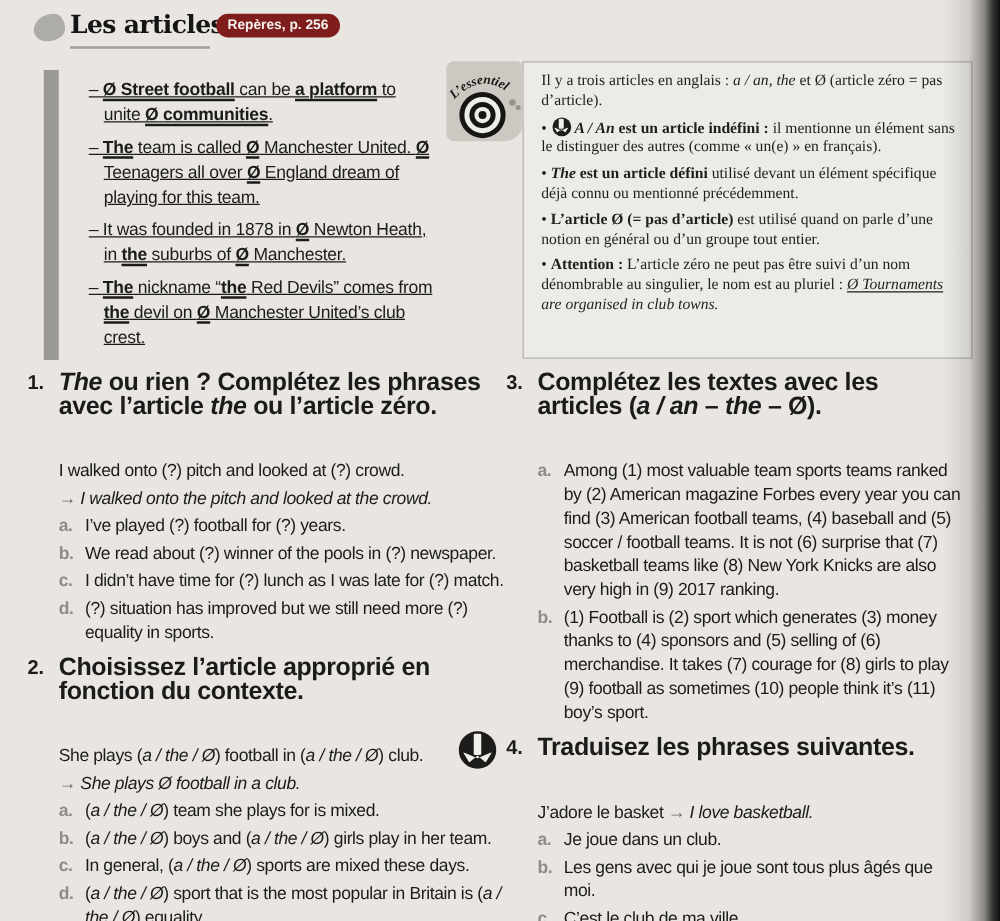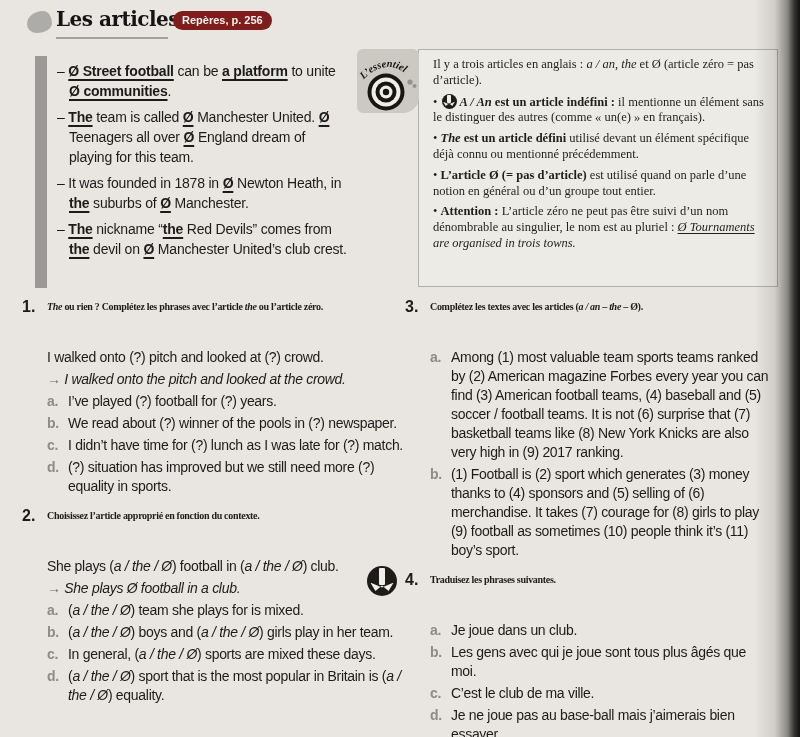--- a/index.html
+++ b/index.html
@@ -15,40 +15,40 @@
         border-radius:65% 35% 60% 40% / 60% 55% 45% 40%;}
   .page-title{position:absolute;left:29px;top:-1px;margin:0;font-family:"DejaVu Serif",serif;
         font-weight:700;font-size:20px;letter-spacing:-0.5px;color:#141414;white-space:nowrap;}
   .title-rule{position:absolute;left:29px;top:29px;width:112px;height:2px;background:#a39f9a;}
   .ref-badge{position:absolute;left:146px;top:3px;background:#7f1d1d;color:#f4f2ee;
         font-size:11px;font-weight:700;padding:3px 9px 4px;border-radius:10px;white-space:nowrap;}
 
   
   .examples-box{position:absolute;left:35px;top:56px;width:316px;height:232px;}
   .examples-bar{position:absolute;left:0;top:0;bottom:0;width:12px;background:#9b9995;}
-  .examples-list{position:absolute;left:22px;top:5px;right:4px;}
+  .examples-list{position:absolute;left:36px;top:5px;right:4px;text-decoration:underline;}
   .ex-line{margin:0 0 6px;font-size:14px;line-height:20px;padding-left:12px;text-indent:-12px;
         letter-spacing:-0.2px;}
 
   
   .ess-box{box-sizing:border-box;position:absolute;left:418px;top:49px;width:360px;min-height:238px;
         background:#edebe6;border:1px solid #b3b1ac;padding:7px 12px 6px 14px;z-index:1;
         font-family:"Liberation Serif",serif;font-size:12.5px;line-height:15.8px;color:#1f1e1c;}
   .ess-p{margin:0 0 5px;}
   .ess-badge{position:absolute;left:357px;top:49px;width:62px;height:64px;background:#ccc9c3;
         border-radius:6px 6px 16px 6px;z-index:2;}
 
   
   .col{position:absolute;font-size:14px;line-height:19px;letter-spacing:-0.3px;}
   .col-left{left:22px;top:297px;width:382px;}
   .col-right{left:405px;top:297px;width:368px;}
   .exercise{margin-bottom:10px;position:relative;}
   .ex-head{position:relative;padding-left:25px;margin-bottom:2px;}
   .ex-num{position:absolute;left:0;top:0;font-weight:700;font-size:16px;letter-spacing:0;}
-  .ex-title{margin:0;font-size:10px;line-height:19px;font-weight:700;font-family:Liberation Serif, serif;}
+  .ex-title{margin:0;font-size:20px;line-height:19px;font-weight:700;}
   .ex-body{padding-left:25px;margin-top:32px;}
   .model{margin:2px 0 3px;}
   .item{position:relative;padding-left:21px;margin:3px 0;}
   .item-label{position:absolute;left:0;top:0;font-weight:700;color:#8e8c88;}
 
   
   .s-b{font-weight:700;}
   .s-i{font-style:italic;}
   .s-bi{font-weight:700;font-style:italic;}
   .s-bu{font-weight:700;text-decoration:underline;text-decoration-thickness:1.5px;text-underline-offset:3px;}
@@ -113,21 +113,21 @@
     <div>
 
         <p class="ess-p"><span>Il y a trois articles en anglais : </span><span class="s-i">a / an</span><span>, </span><span class="s-i">the</span><span> et Ø (article zéro = pas d’article).</span></p>
 
         <p class="ess-p"><span class="s-dot">• </span><span class="seg-icon workbook-icon"><span class="ic-a"></span><span class="ic-b"></span></span><span class="s-bi">A / An</span><span class="s-b"> est un article indéfini :</span><span> il mentionne un élément sans le distinguer des autres (comme « un(e) » en français).</span></p>
 
         <p class="ess-p"><span class="s-dot">• </span><span class="s-bi">The</span><span class="s-b"> est un article défini</span><span> utilisé devant un élément spécifique déjà connu ou mentionné précédemment.</span></p>
 
         <p class="ess-p"><span class="s-dot">• </span><span class="s-b">L’article Ø (= pas d’article)</span><span> est utilisé quand on parle d’une notion en général ou d’un groupe tout entier.</span></p>
 
-        <p class="ess-p"><span class="s-dot">• </span><span class="s-b">Attention :</span><span> L’article zéro ne peut pas être suivi d’un nom dénombrable au singulier, le nom est au pluriel : </span><span class="s-iu">Ø Tournaments</span><span class="s-i"> are organised in trois towns.</span></p>
+        <p class="ess-p"><span class="s-dot">• </span><span class="s-b">Attention :</span><span> L’article zéro ne peut pas être suivi d’un nom dénombrable au singulier, le nom est au pluriel : </span><span class="s-iu">Ø Tournaments</span><span class="s-i"> are organised in club towns.</span></p>
       </div>
   </aside>
 
   <main class="col col-left">
 
     <section class="exercise">
       <div class="ex-head">
         <span class="ex-num">1.</span>
         <h2 class="ex-title"><span class="s-bi">The</span><span class="s-b"> ou rien ? Complétez les phrases avec l’article </span><span class="s-bi">the</span><span class="s-b"> ou l’article zéro.</span></h2>
       </div>
@@ -190,20 +190,21 @@
     <section class="exercise">
       <div class="ex-head">
         <span class="workbook-icon lg">
             <span class="ic-a"></span>
             <span class="ic-b"></span>
           </span>
         <span class="ex-num">4.</span>
         <h2 class="ex-title"><span class="s-b">Traduisez les phrases suivantes.</span></h2>
       </div>
       <div class="ex-body">
+        <p class="model"><span>J’adore le basket </span><span class="s-arrow">→ </span><span class="s-i">I love basketball.</span></p>
         <div>
 
             <p class="item"><span class="item-label">a.</span><span class="item-text"><span>Je joue dans un club.</span></span></p>
 
             <p class="item"><span class="item-label">b.</span><span class="item-text"><span>Les gens avec qui je joue sont tous plus âgés que moi.</span></span></p>
 
             <p class="item"><span class="item-label">c.</span><span class="item-text"><span>C’est le club de ma ville.</span></span></p>
 
             <p class="item"><span class="item-label">d.</span><span class="item-text"><span>Je ne joue pas au base-ball mais j’aimerais bien essayer.</span></span></p>
 

